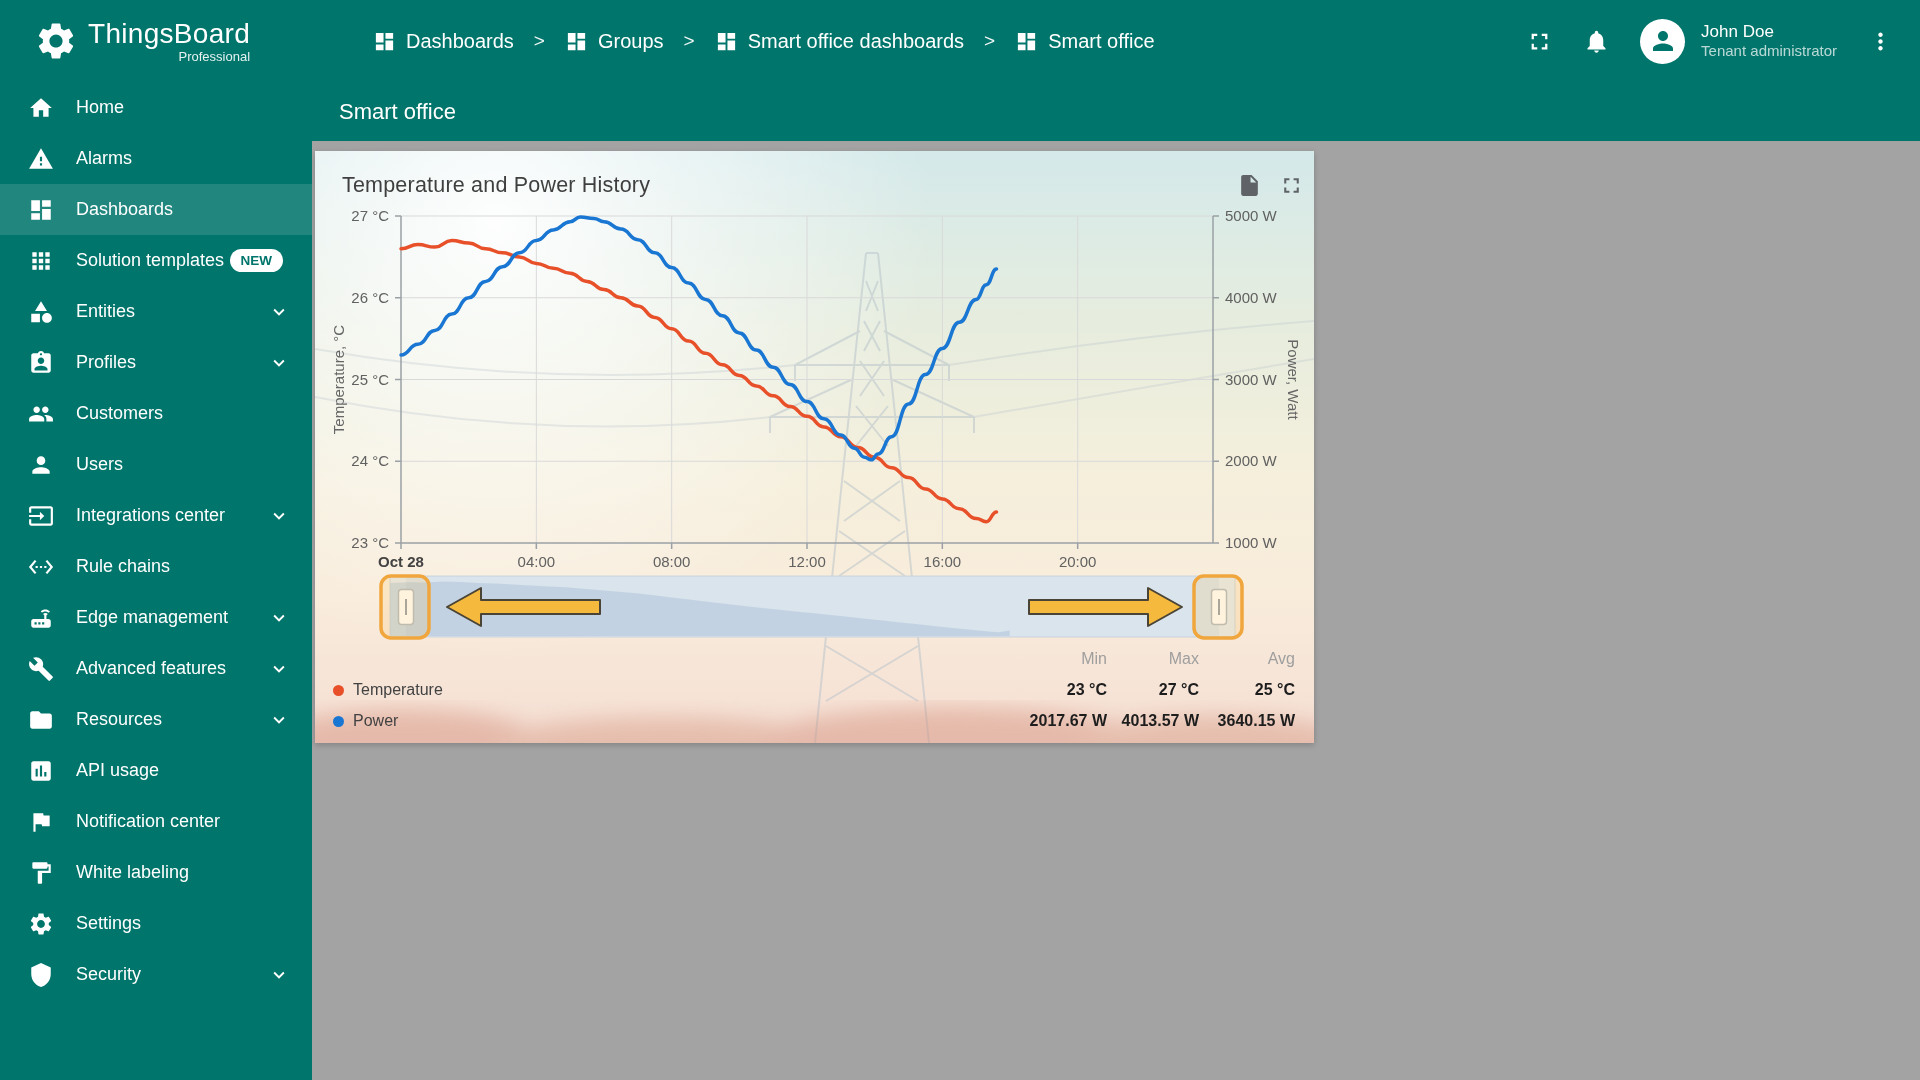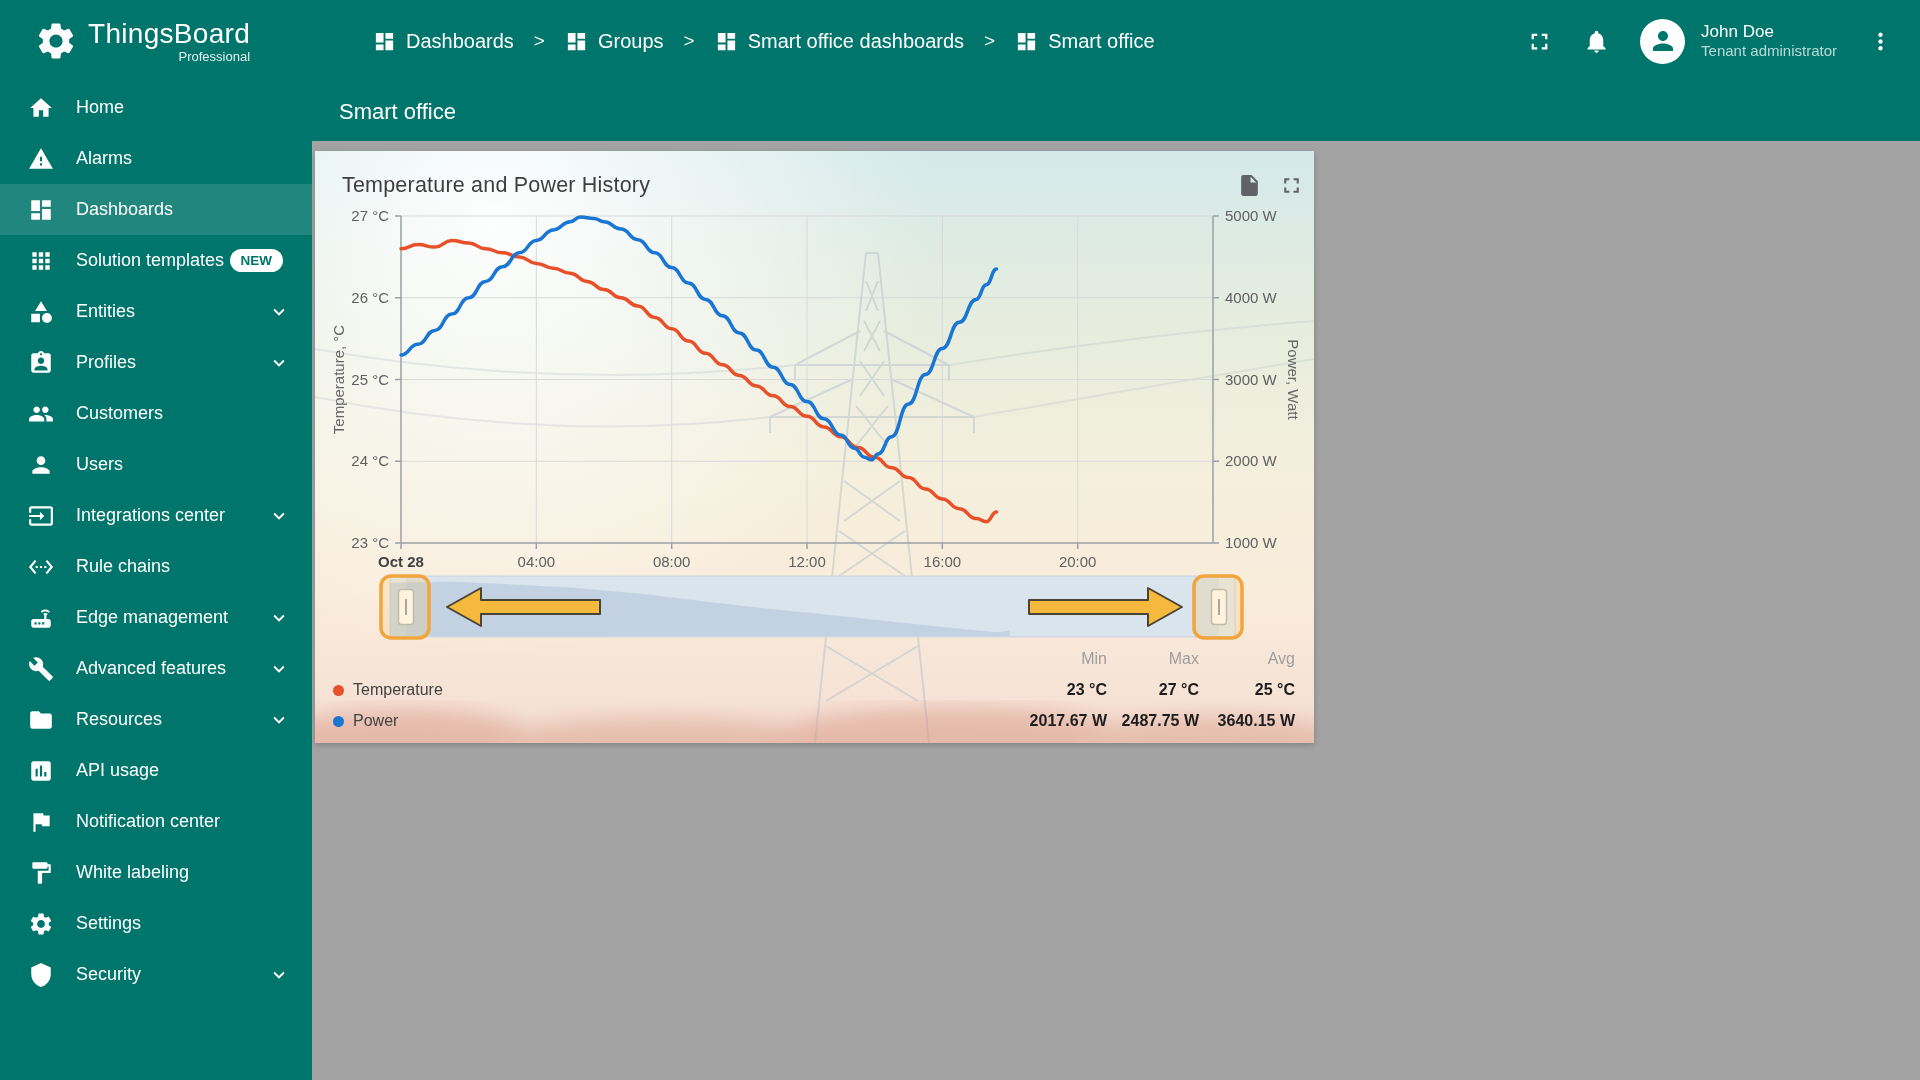--- a/index.html
+++ b/index.html
@@ -487,19 +487,19 @@
     <div class="c-min stat-v">23 °C</div>
     <div class="c-max stat-v">27 °C</div>
     <div class="c-avg stat-v">25 °C</div>
   </div>
           <div class="stat-row">
     <div class="stat-name-cell">
       <span class="stat-dot" style="background: rgb(25, 118, 210);"></span>
       <span class="stat-name">Power</span>
     </div>
     <div class="c-min stat-v">2017.67 W</div>
-    <div class="c-max stat-v">2487.75 W</div>
+    <div class="c-max stat-v">4013.57 W</div>
     <div class="c-avg stat-v">3640.15 W</div>
   </div>
         </div>
     </div>
   </section>
 </main>
 
 </body></html>

